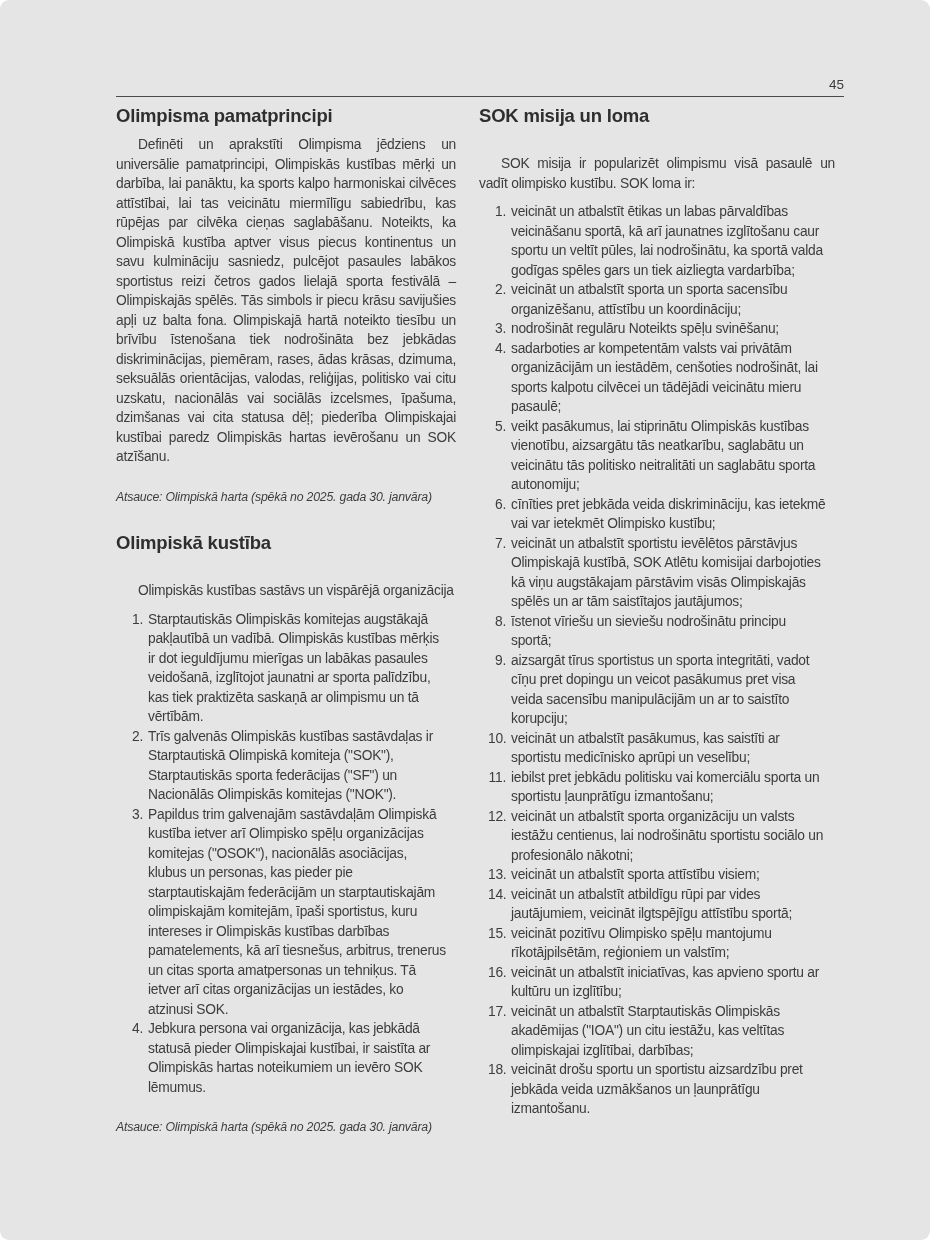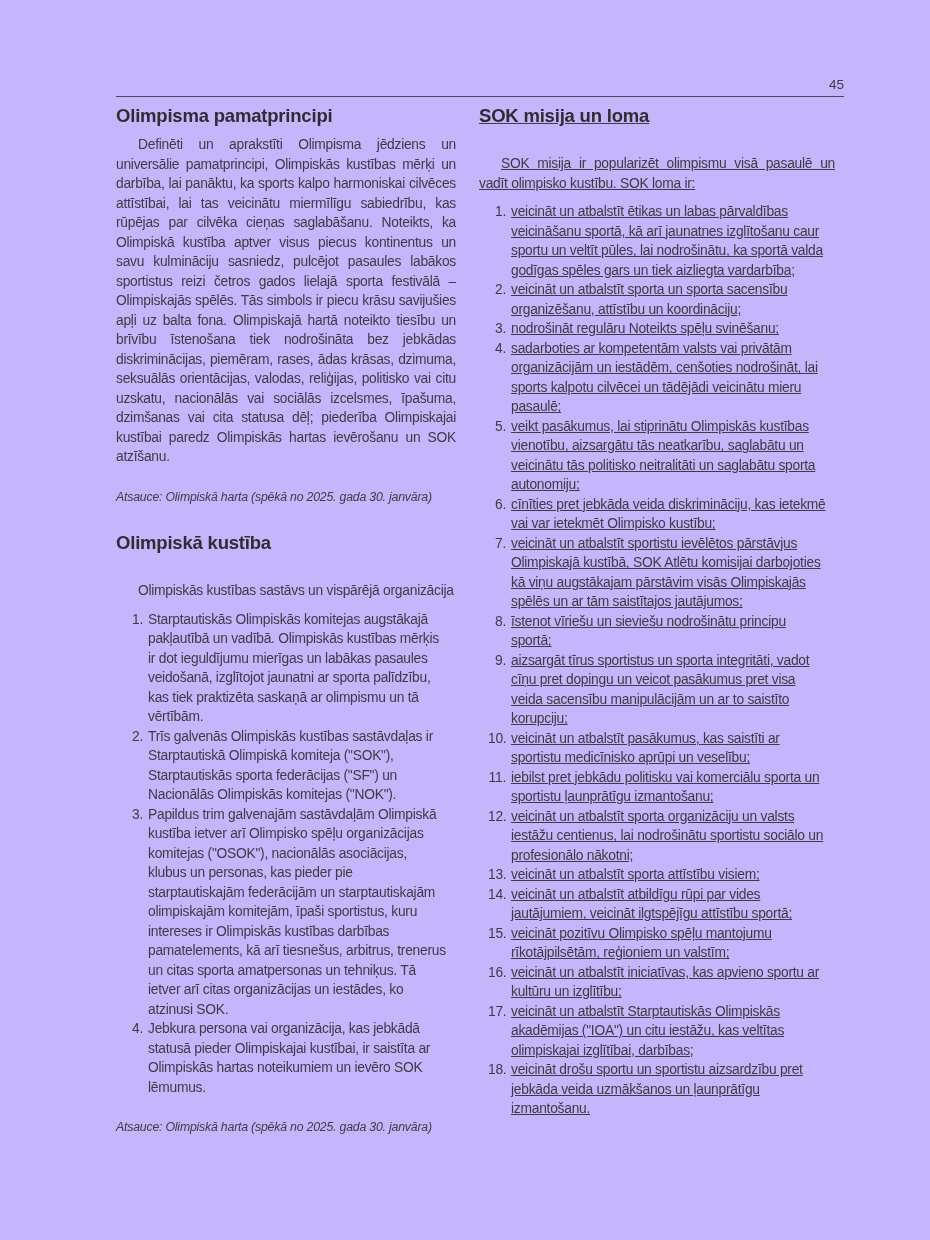--- a/index.html
+++ b/index.html
@@ -4,38 +4,38 @@
 <style>
   * { margin: 0; padding: 0; box-sizing: border-box; }
   html, body { background: #ffffff; }
   body {
     width: 930px; height: 1240px;
     font-family: "Liberation Sans", "DejaVu Sans", sans-serif;
     color: #3d3d3f;
     position: relative;
     overflow: hidden;
   }
-  .page { position: relative; width: 930px; height: 1240px; background: #c4b5fd; }
+  .page { position: relative; width: 930px; height: 1240px; background: #e5e5e5; border-radius: 9px; }
 
   .page-number {
     position: absolute; top: 77px; right: 86px;
     font-size: 13.5px; color: #3d3d3f; letter-spacing: 0;
   }
   .header-rule {
     position: absolute; left: 116px; top: 96px;
     width: 728px; height: 1.2px; background: #4b4b4d;
   }
 
   .columns {
     position: absolute; left: 116px; top: 105px;
     width: 728px;
     display: flex; gap: 23px;
   }
   .col-left  { width: 340px; }
-  .col-right { width: 356px; text-decoration: underline; }
+  .col-right { width: 356px; }
 
   h2.section-heading {
     font-size: 18.5px; font-weight: bold; color: #2e2e30;
     letter-spacing: -0.2px;
     margin: 0 0 9px 0;
     line-height: 1.15;
   }
   .section + .section { margin-top: 27px; }
 
   p.body, li {

